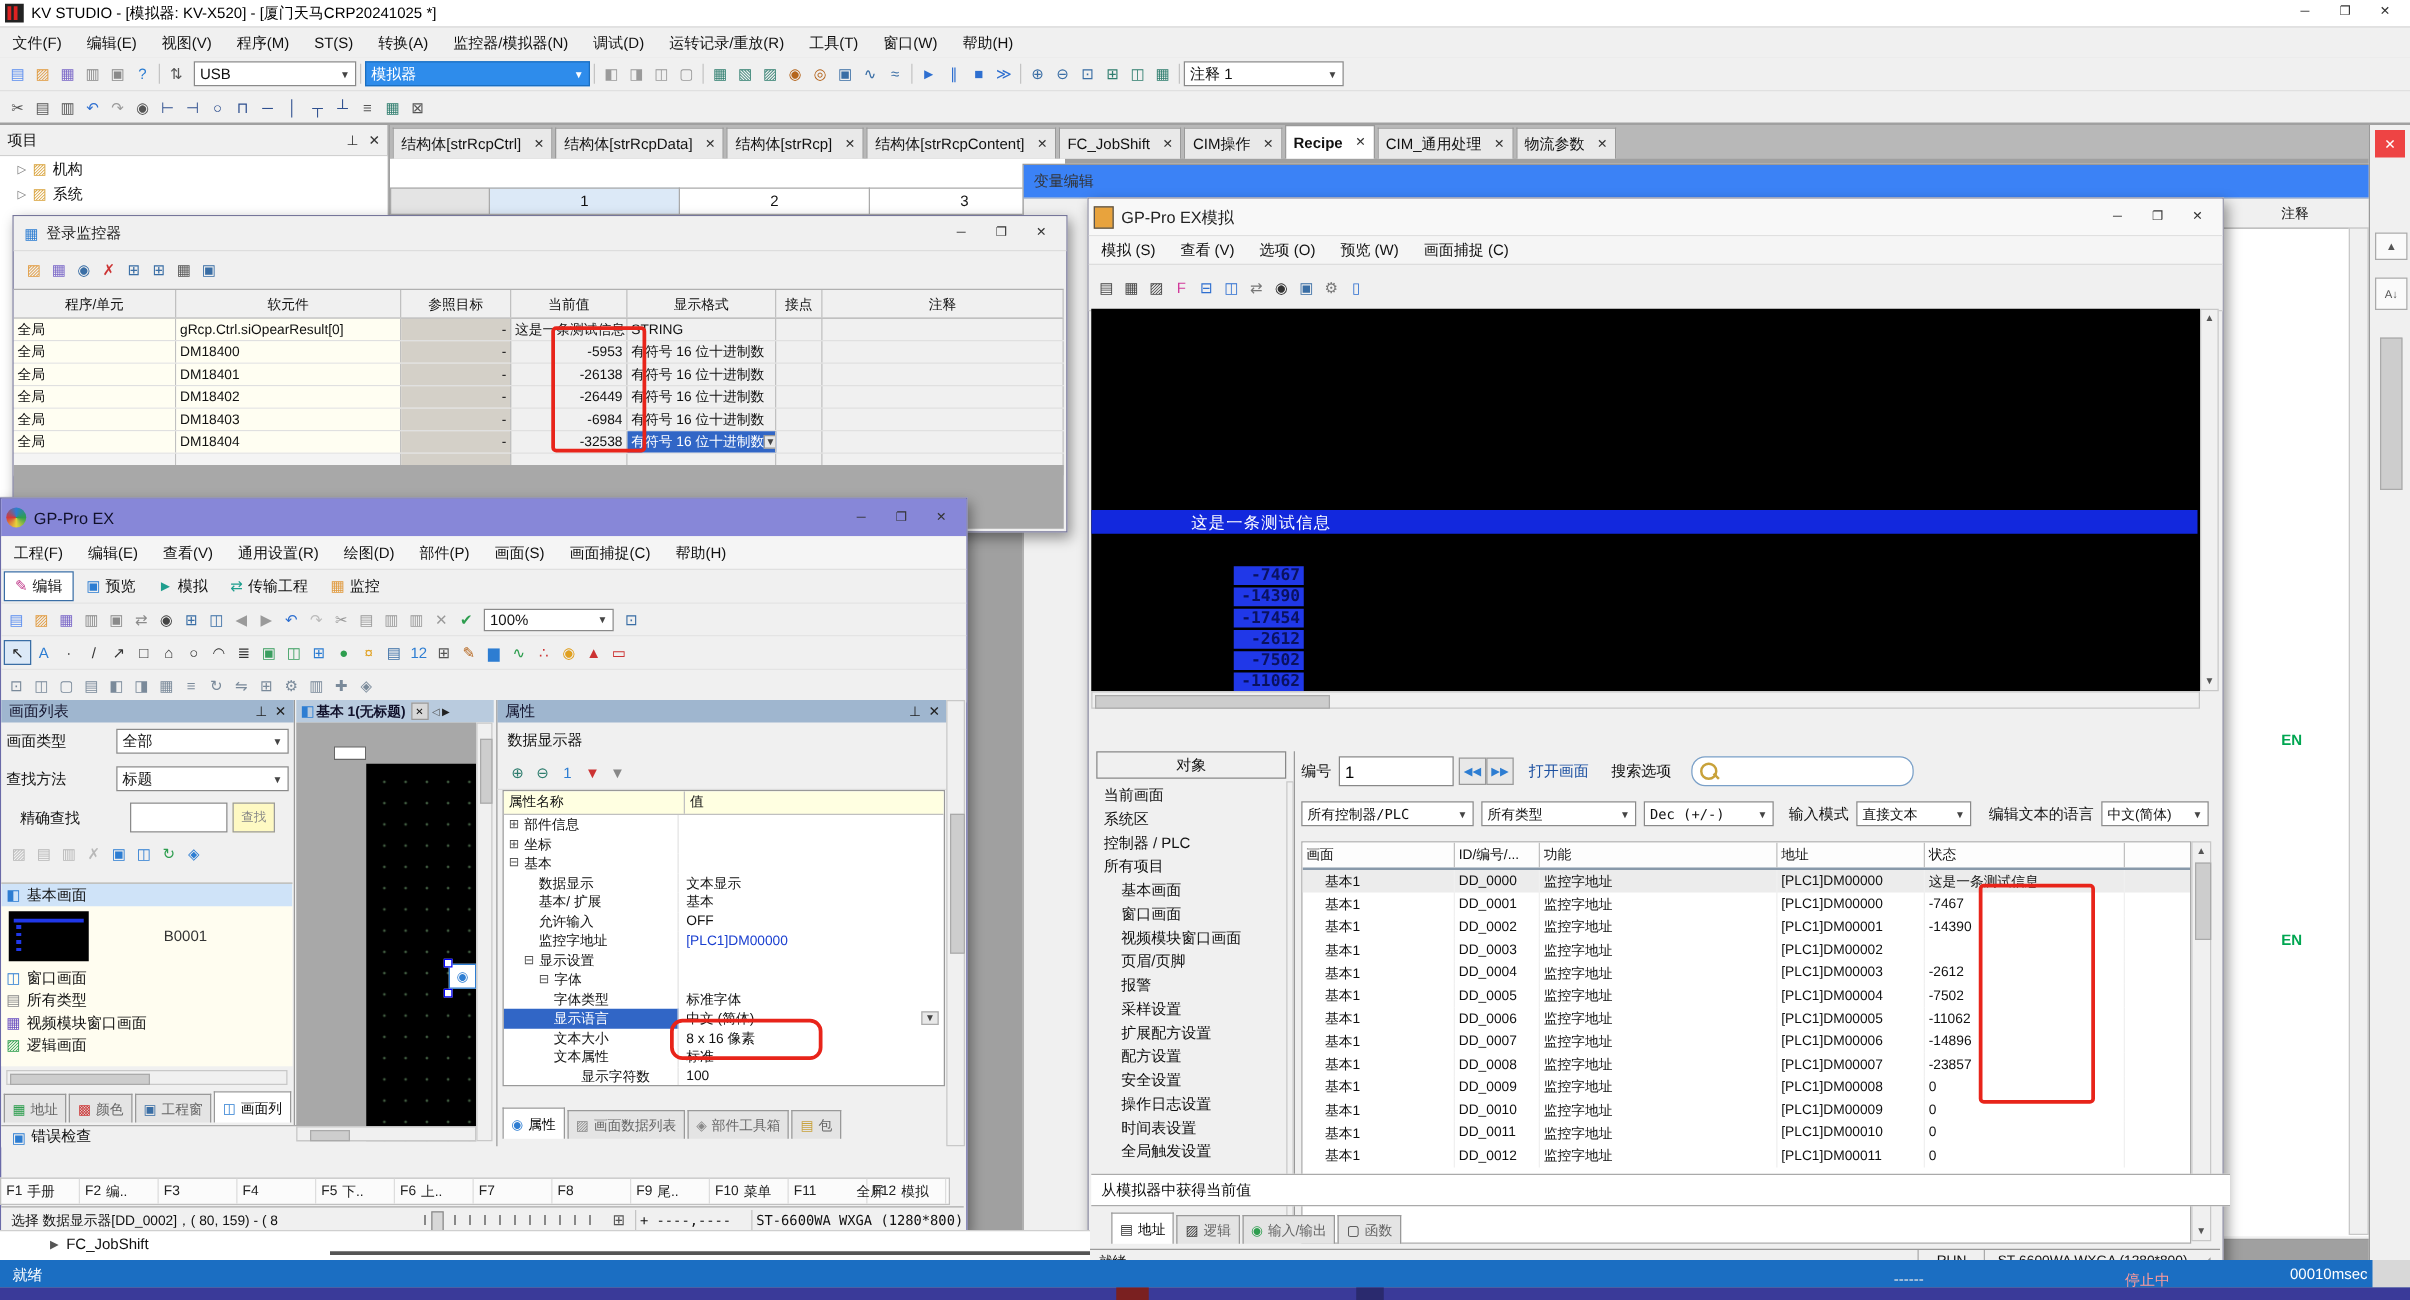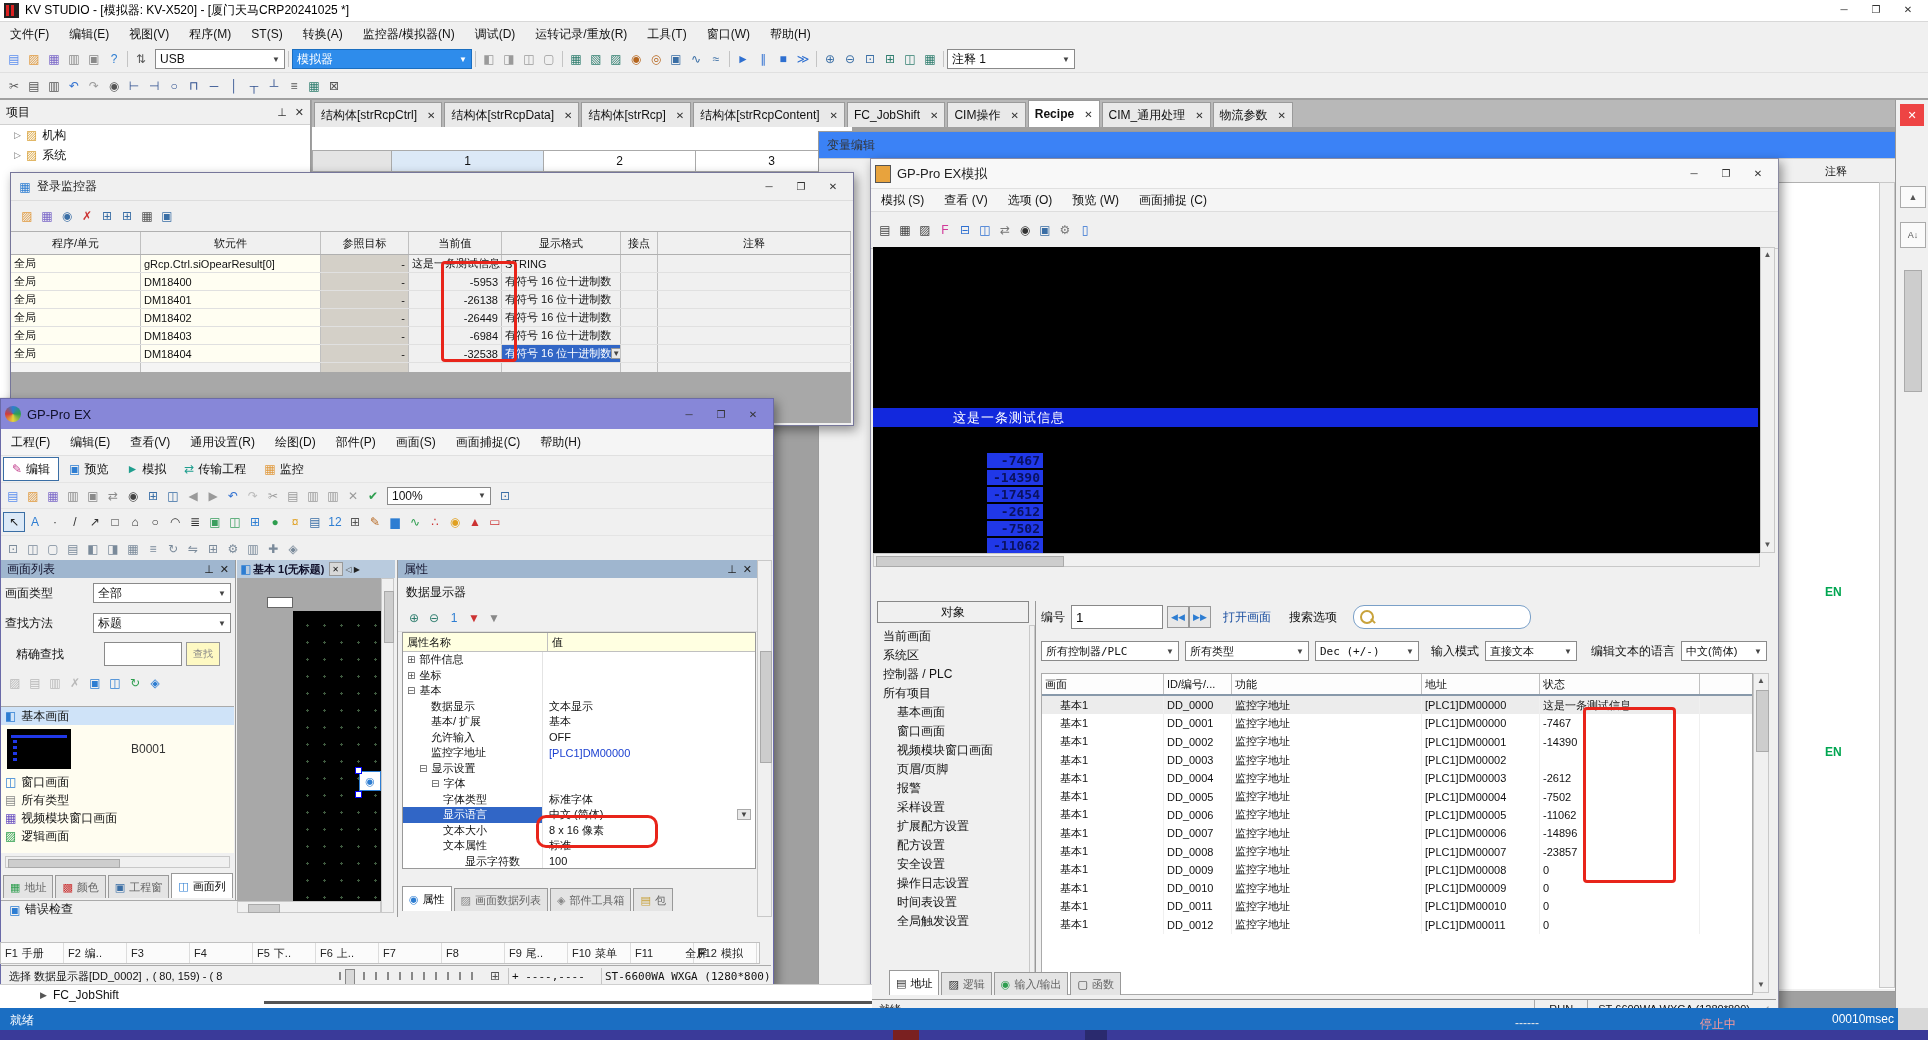--- a/index.html
+++ b/index.html
@@ -961,20 +961,23 @@
             <div class="cell" style="width: 160px; border-right: 1px solid rgb(240, 240, 240);">0</div>
           </div>
         </div>
       <div class="abs scroll" style="left:880px;top:80px;width:16px;height:320px">
         <span style="display:block;text-align:center;font-size:8px;color:#555;line-height:14px">▲</span>
         <div class="thumbv" style="left:2px;top:16px;width:11px;height:60px"></div>
         <span style="position:absolute;bottom:0;left:0;right:0;text-align:center;font-size:8px;color:#555;line-height:14px">▼</span>
       </div>
     </div>
 
+    <div class="abs flex" style="left:2px;top:780px;width:903px;height:24px;background:#fff;border-top:1px solid #aaa;border-bottom:1px solid #aaa;padding-left:8px">
+      <span>从模拟器中获得当前值</span>
+    </div>
     <div class="flex" id="sim-bottom-tabs" style="position:absolute;left:18px;top:808px;height:28px;align-items:flex-end">
         <span class="ptab active">
           <span style="color: rgb(51, 51, 51); margin-right: 4px;">▤</span>
           <span>地址</span>
         </span>
         <span class="ptab">
           <span style="color: rgb(51, 51, 51); margin-right: 4px;">▨</span>
           <span>逻辑</span>
         </span>
         <span class="ptab">

